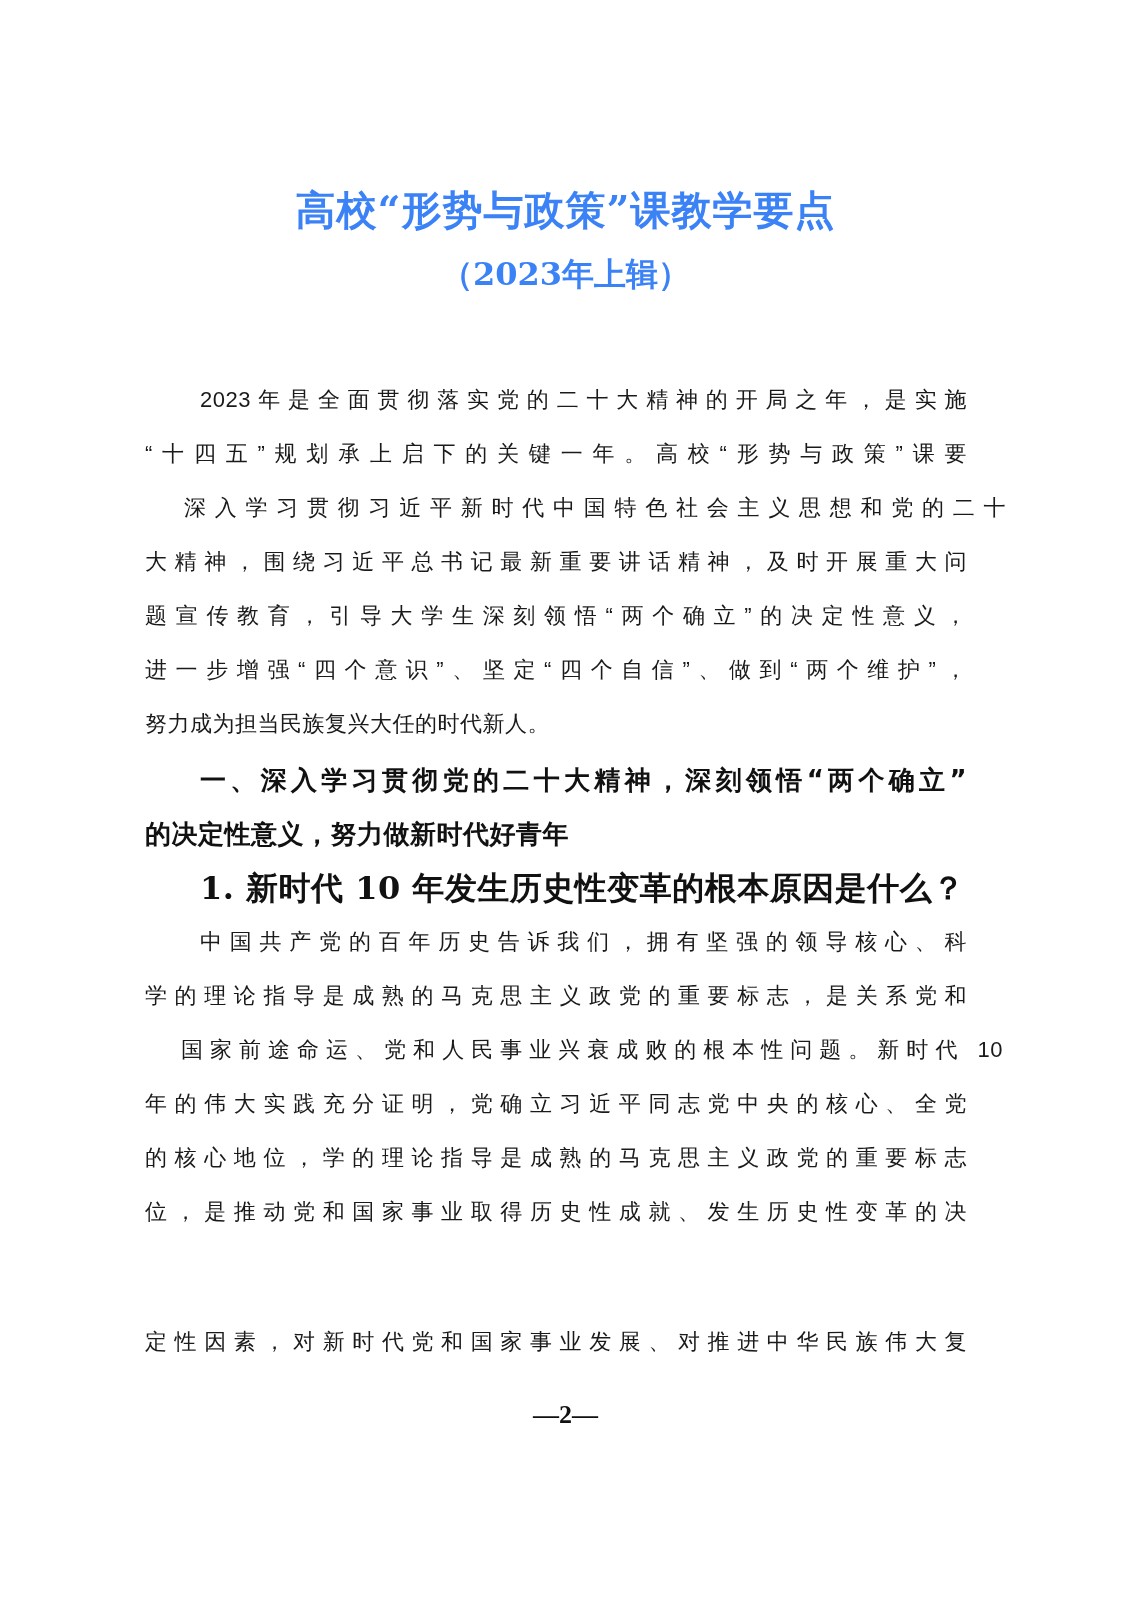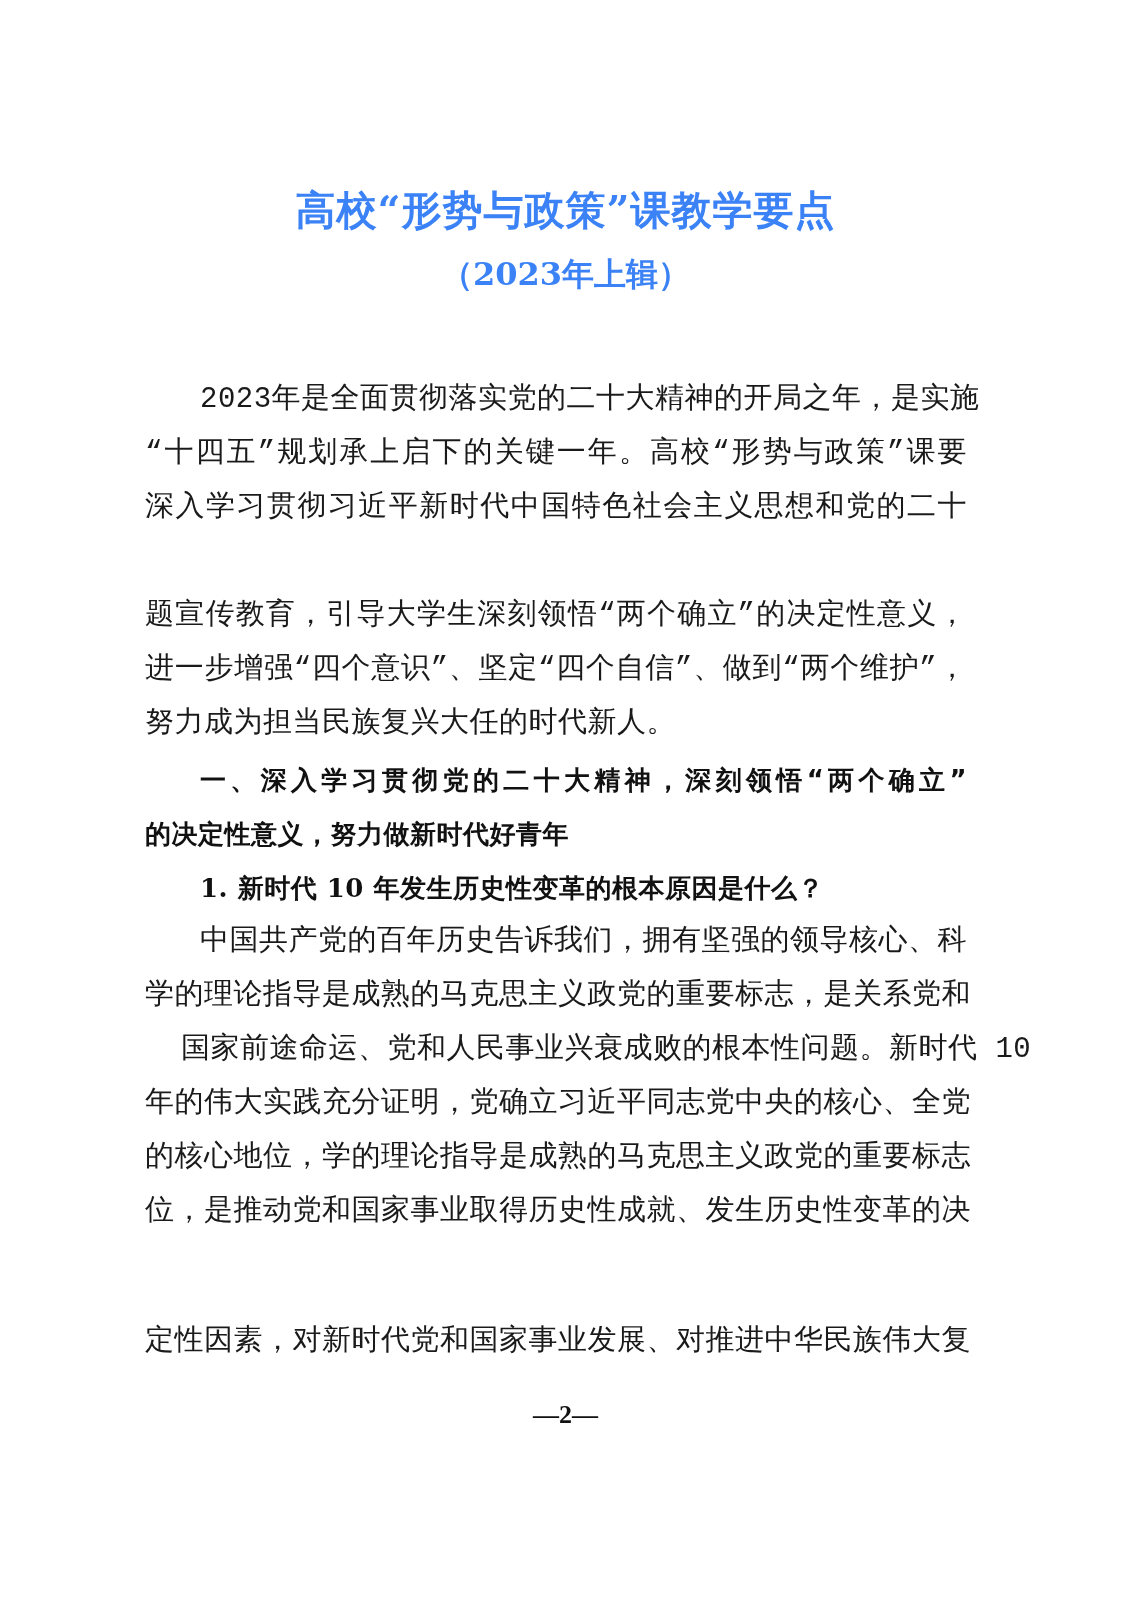--- a/index.html
+++ b/index.html
@@ -39,41 +39,41 @@
     .title-sub {
       top: 246px;
       font-size: 32px;
       line-height: 56px;
     }
     .line {
       position: absolute;
       left: 145px;
       width: 822px;
       height: 40px;
-      font-family: Liberation Mono, monospace;
-      font-size: 29px;
+      font-family: Liberation Sans, sans-serif;
+      font-size: 22px;
       line-height: 40px;
       color: #1a1a1a;
       white-space: nowrap;
       text-align: justify;
       text-align-last: justify;
       letter-spacing: 0.5px;
     }
     .line.indent { left: 200px; width: 767px; }
     .line.last { text-align-last: left; }
     .line.heading {
       font-family: "DejaVu Sans", "Liberation Sans", sans-serif;
       font-weight: bold;
       font-size: 26px;
       color: #111111;
     }
     .line.subheading {
       font-family: "DejaVu Serif", "Liberation Serif", serif;
       font-weight: bold;
-      font-size: 26px;
+      font-size: 32px;
       color: #111111;
     }
     .page-number {
       position: absolute;
       top: 1400px;
       left: 0;
       width: 1131px;
       text-align: center;
       font-family: "Liberation Serif", "DejaVu Serif", serif;
       font-weight: bold;
@@ -84,21 +84,22 @@
 </head>
 <body>
 
 <div class="page">
 
   <div class="title-block title-main">高校“形势与政策”课教学要点</div>
   <div class="title-block title-sub">（2023年上辑）</div>
 
   <div class="line indent" style="top:380px;">2023年是全面贯彻落实党的二十大精神的开局之年，是实施</div>
   <div class="line" style="top:434px;">“十四五”规划承上启下的关键一年。高校“形势与政策”课要</div>
-  <div class="line" style="top:488px;">深入学习贯彻习近平新时代中国特色社会主义思想和党的二十</div>
+  <div class="line" style="top:488px;margin-left:39px;">深入学习贯彻习近平新时代中国特色社会主义思想和党的二十</div>
+  <div class="line" style="top:542px;">大精神，围绕习近平总书记最新重要讲话精神，及时开展重大问</div>
   <div class="line" style="top:596px;">题宣传教育，引导大学生深刻领悟“两个确立”的决定性意义，</div>
   <div class="line" style="top:650px;">进一步增强“四个意识”、坚定“四个自信”、做到“两个维护”，</div>
   <div class="line indent heading" style="top:760px;">一、深入学习贯彻党的二十大精神，深刻领悟“两个确立”</div>
 
   <div class="line last" style="top:704px;">努力成为担当民族复兴大任的时代新人。</div>
   <div class="line heading last" style="top:814px;">的决定性意义，努力做新时代好青年</div>
 
   <div class="line indent subheading last" style="top:868px;">1. 新时代 10 年发生历史性变革的根本原因是什么？</div>
 
   <div class="line indent" style="top:922px;">中国共产党的百年历史告诉我们，拥有坚强的领导核心、科</div>

